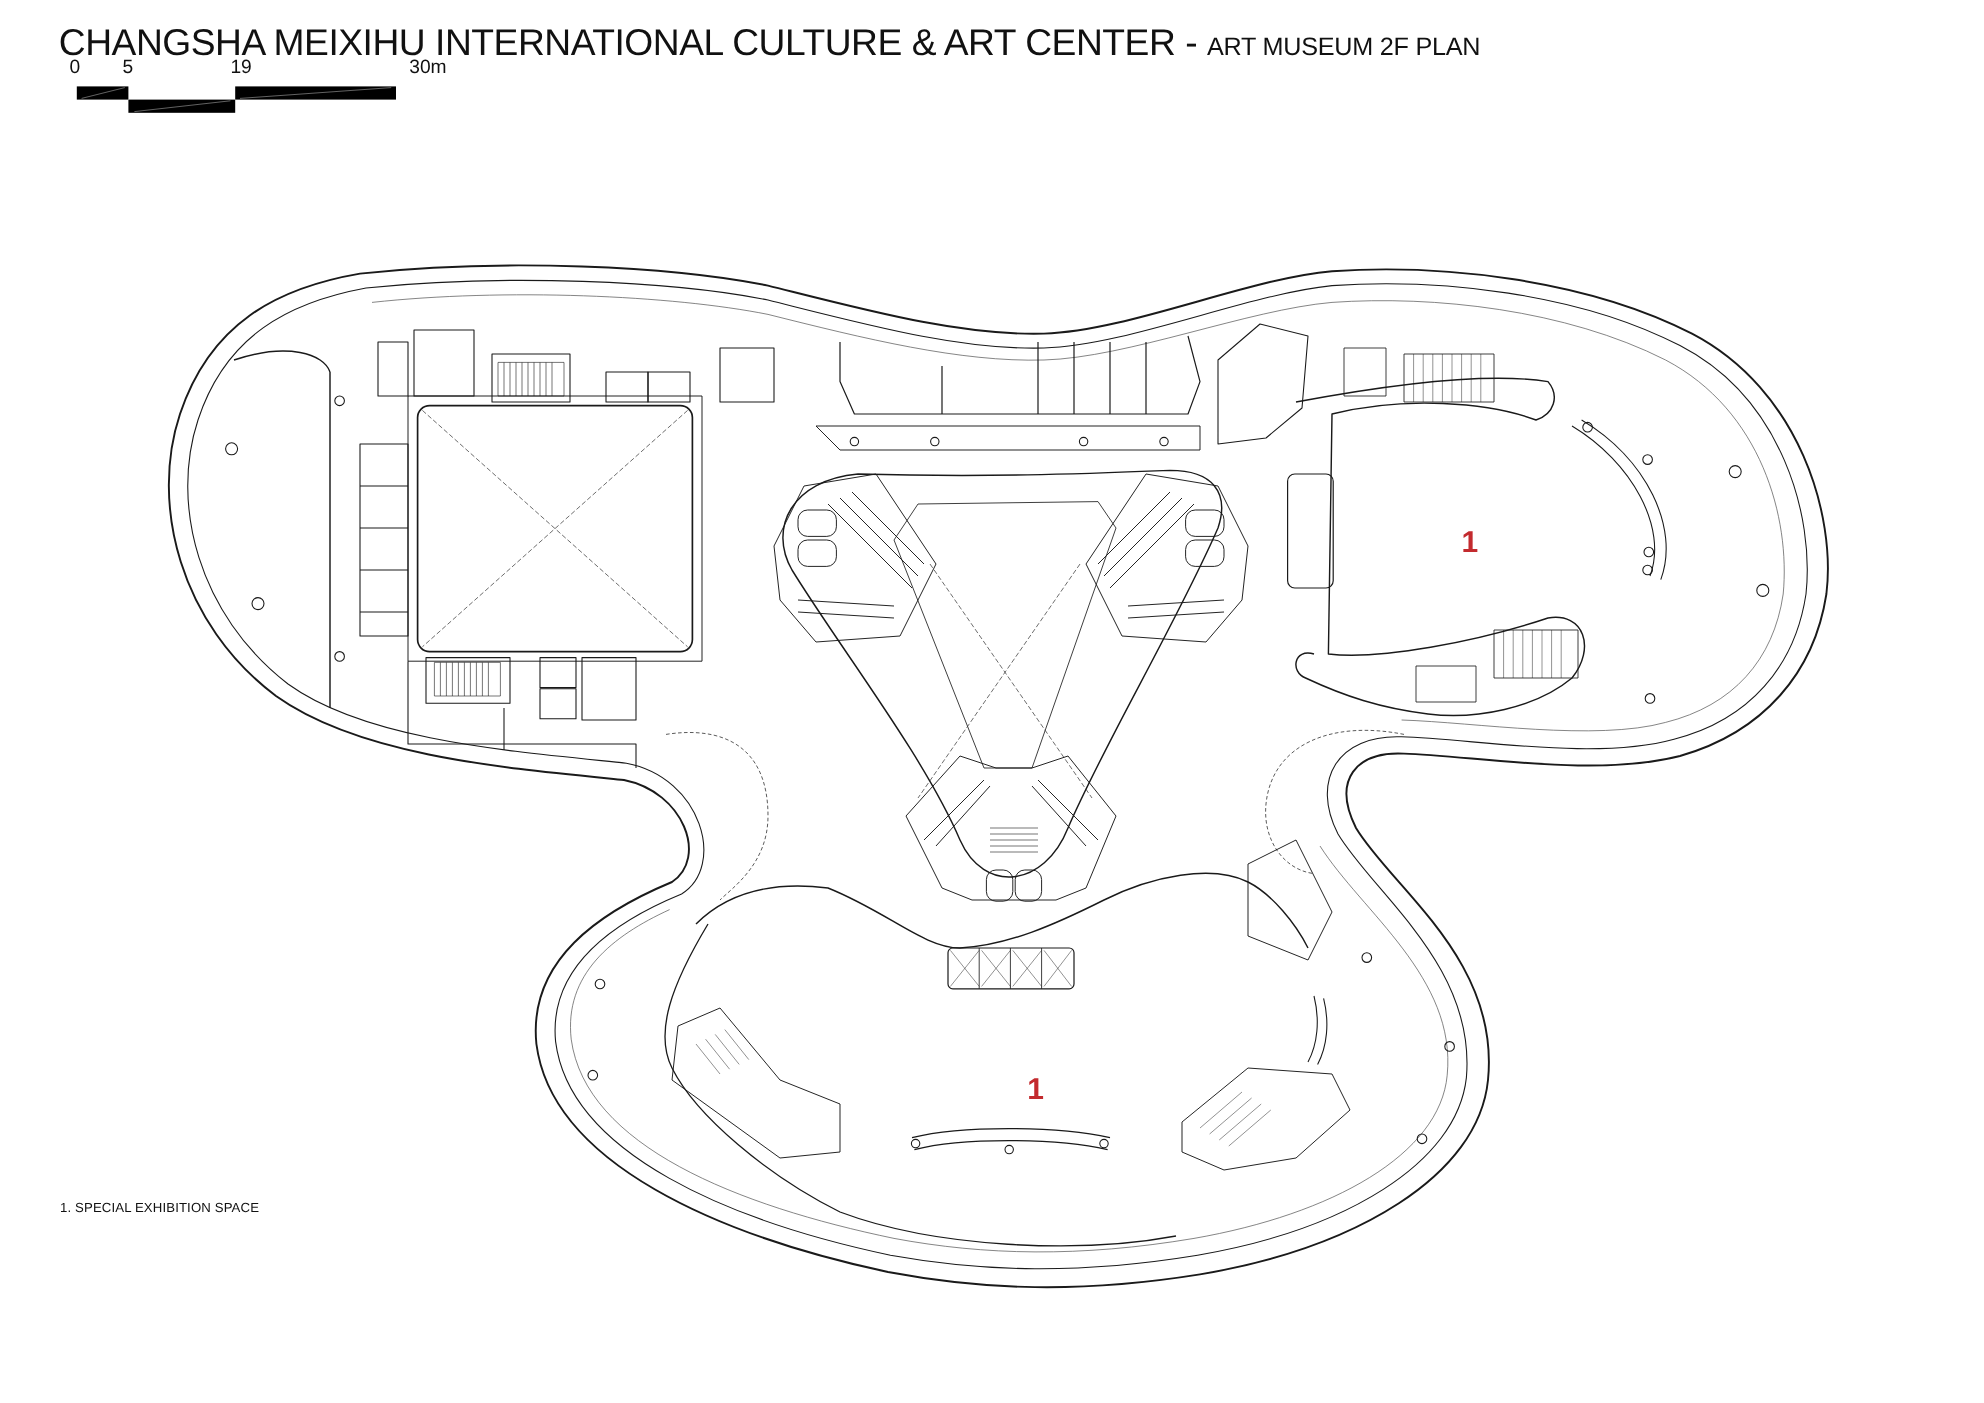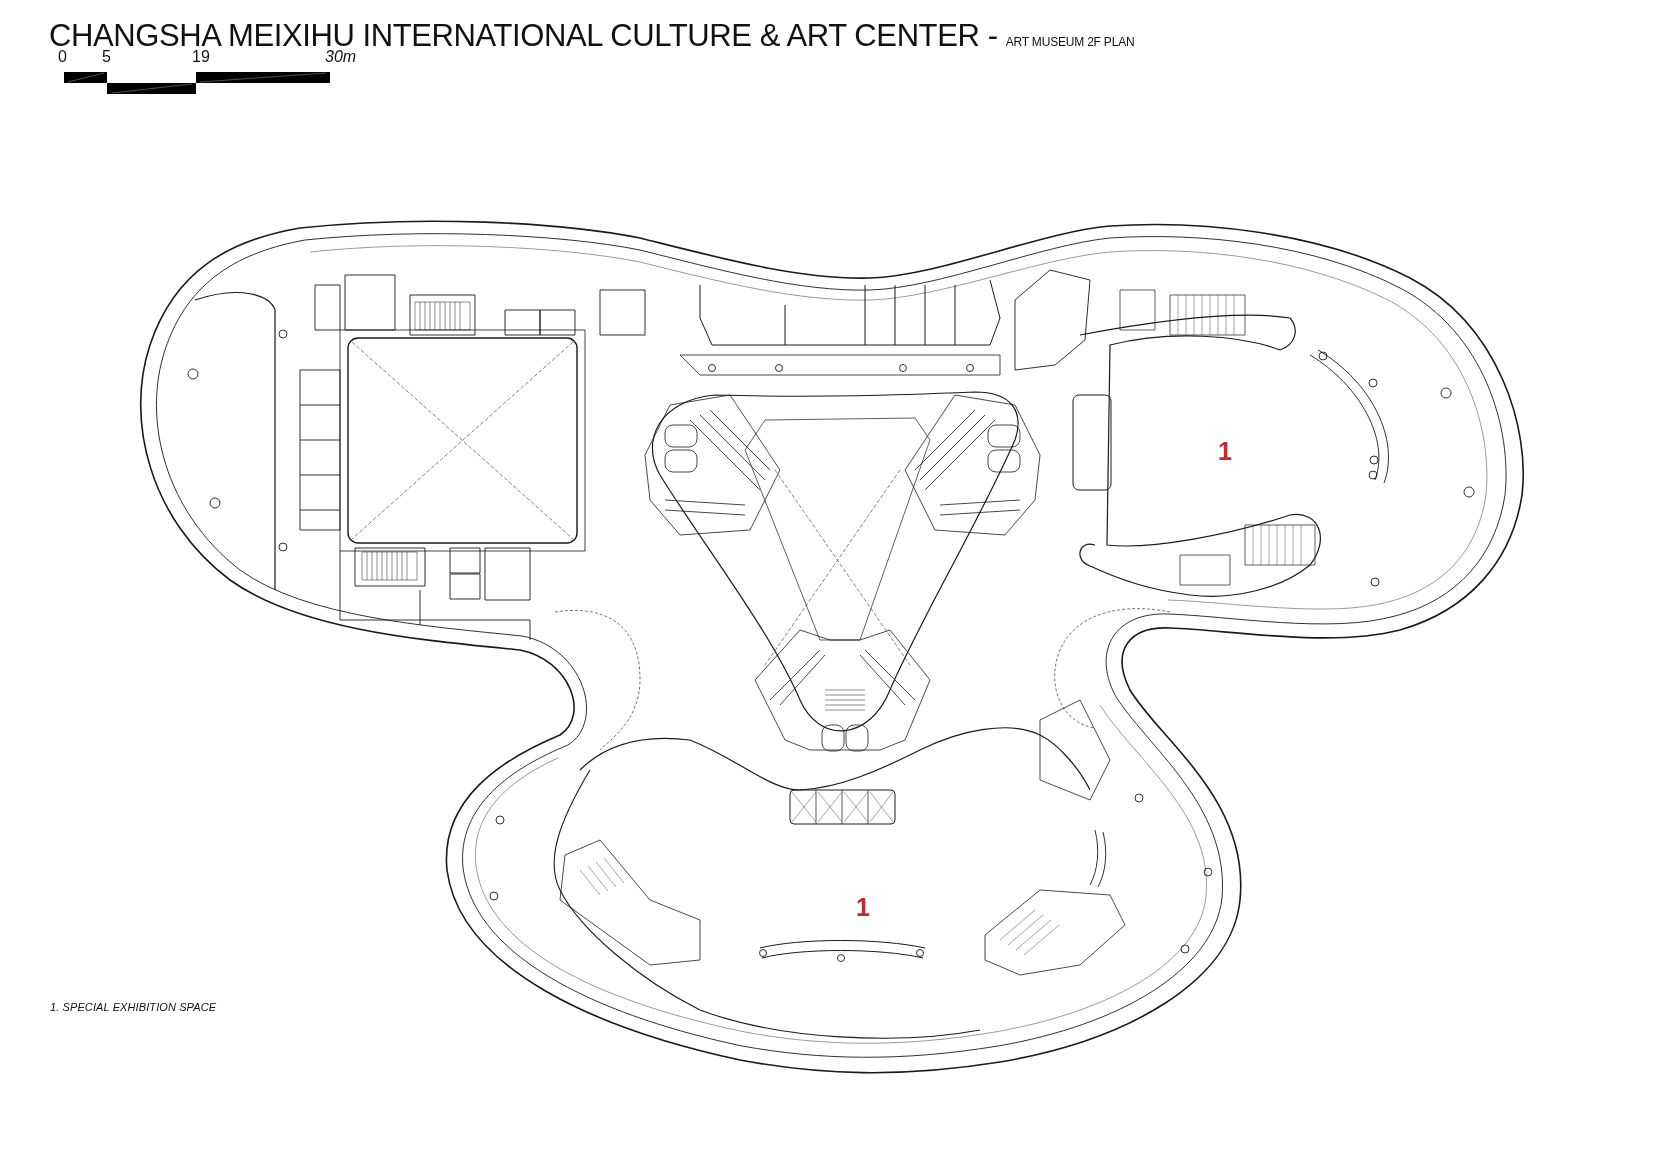--- a/index.html
+++ b/index.html
@@ -1,36 +1,36 @@
 <!DOCTYPE html>
 <html><head>
 <meta charset="utf-8">
 <style>
   html, body { margin: 0; padding: 0; background: #ffffff; }
   body { width: 1653px; height: 1169px; position: relative; overflow: hidden; font-family: "Liberation Sans", sans-serif; color: #111; }
   .title { position: absolute; left: 49px; top: 20px; white-space: nowrap; line-height: 1; }
   .title .main { font-size: 31px; letter-spacing: -0.4px; }
-  .title .sub { font-size: 12px; letter-spacing: -0.2px; }
+  .title .sub { font-size: 21px; letter-spacing: -0.2px; }
   .scale-label { position: absolute; top: 49px; font-size: 16px; line-height: 1; }
-  .legend { position: absolute; left: 50px; top: 1001px; font-size: 11px; letter-spacing: 0.1px; font-style: italic; }
+  .legend { position: absolute; left: 50px; top: 1001px; font-size: 11px; letter-spacing: 0.1px; }
   svg.plan { position: absolute; left: 0; top: 0; }
   .room-num { font-family: "Liberation Sans", sans-serif; font-weight: bold; font-size: 25px; fill: #c32a2e; }
 </style>
 </head>
 <body>
 
 <div class="title">
   <span class="main">CHANGSHA MEIXIHU INTERNATIONAL CULTURE &amp; ART CENTER - </span><span class="sub">ART MUSEUM 2F PLAN</span>
 </div>
 
 <div>
   <span class="scale-label" style="left:58px;">0</span>
   <span class="scale-label" style="left:102px;">5</span>
   <span class="scale-label" style="left:192px;">19</span>
-  <span class="scale-label" style="left:325px;font-style:italic;">30m</span>
+  <span class="scale-label" style="left:341px;">30m</span>
 </div>
 
 <svg class="plan" width="1653" height="1169" viewBox="0 0 1653 1169">
 
   <g>
     <rect x="64" y="72" width="43" height="11" fill="#000"></rect>
     <rect x="107" y="83" width="89" height="11" fill="#000"></rect>
     <rect x="196" y="72" width="134" height="11" fill="#000"></rect>
     <line x1="68" y1="82" x2="104" y2="73" stroke="#888" stroke-width="0.6"></line>
     <line x1="112" y1="93" x2="192" y2="84" stroke="#888" stroke-width="0.6"></line>

